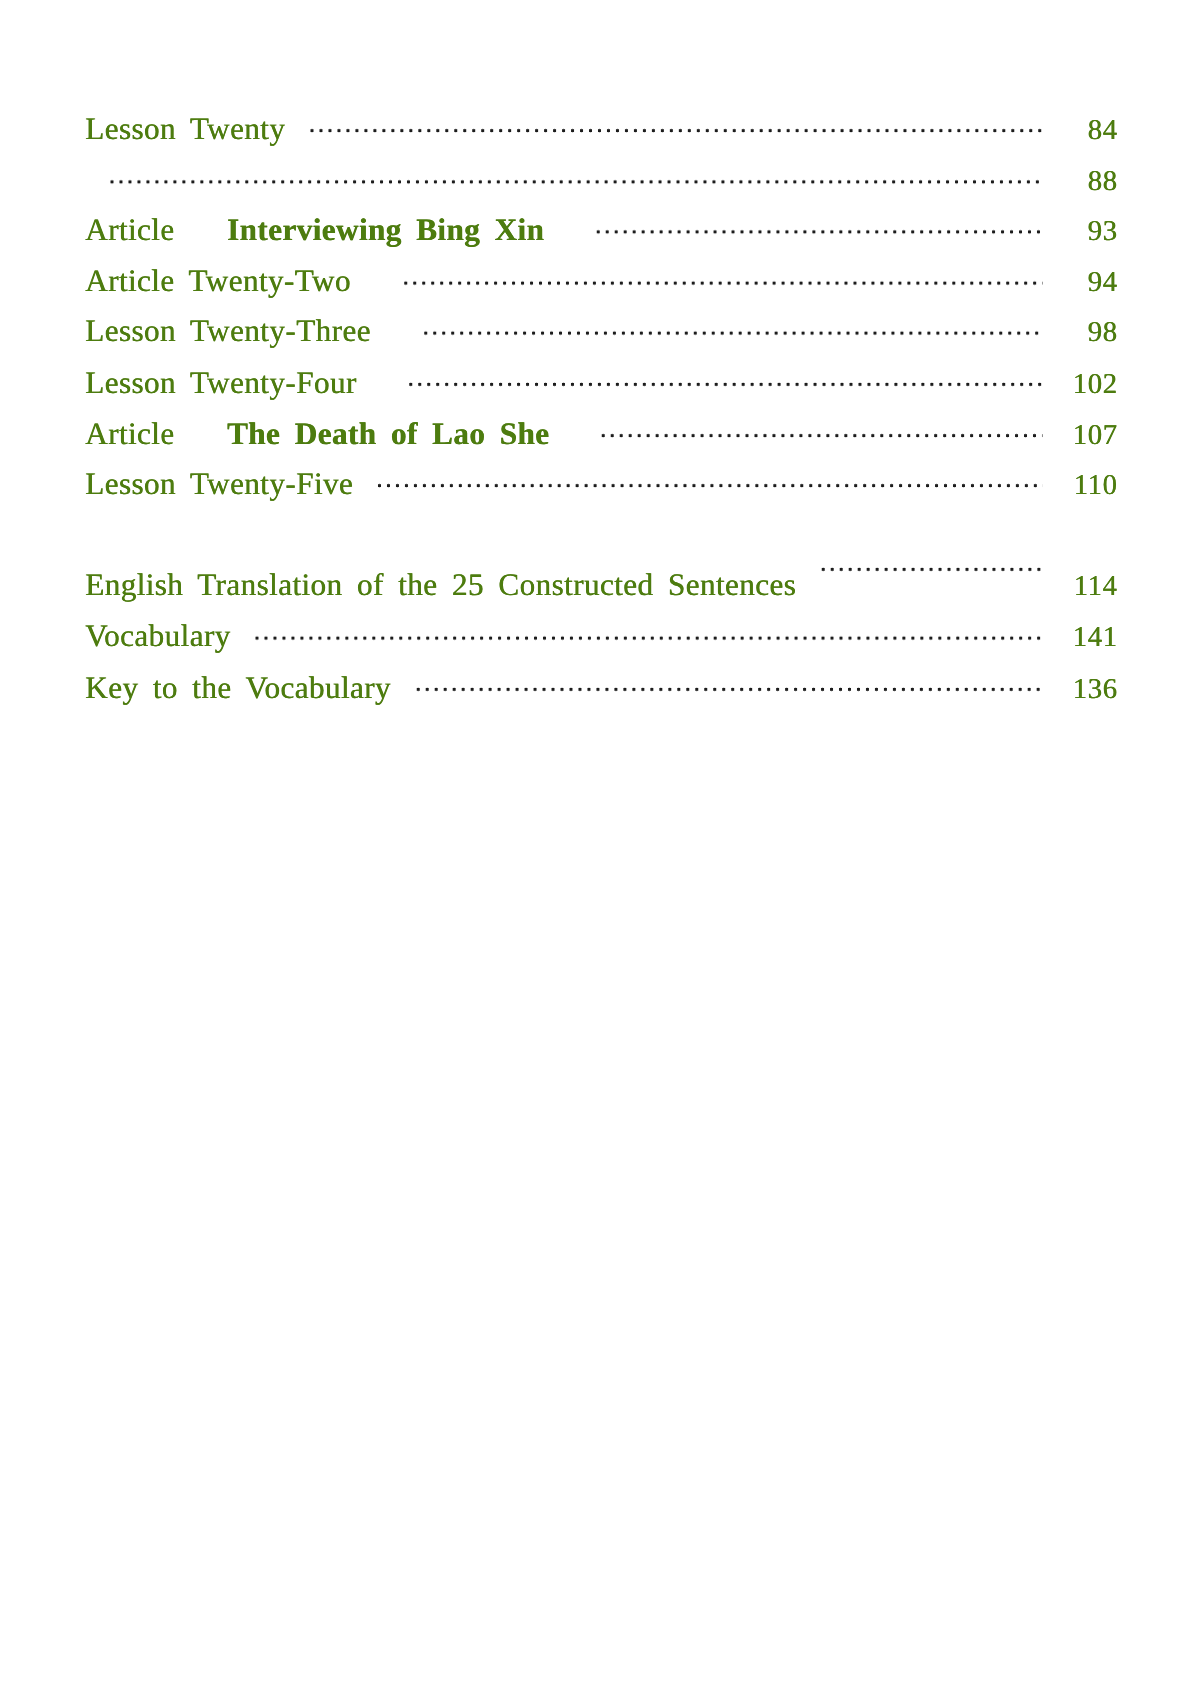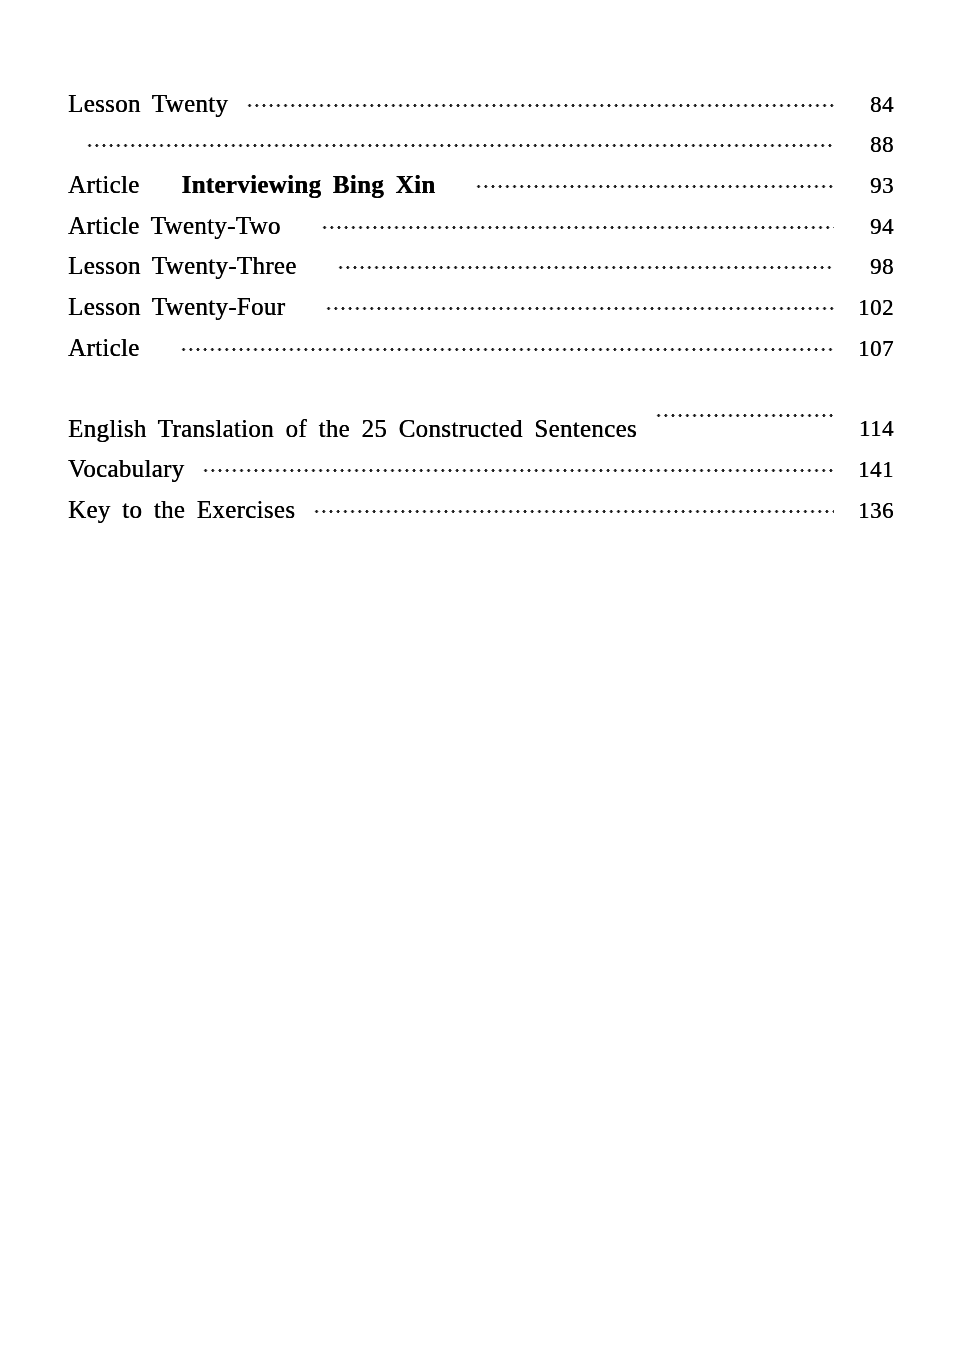--- a/index.html
+++ b/index.html
@@ -8,21 +8,21 @@
     background: #ffffff;
   }
 
   .sheet {
     position: relative;
     width: 960px;
     height: 1359px;
     background: #ffffff;
     overflow: hidden;
     font-family: "Liberation Serif", "DejaVu Serif", serif;
-    color: #000000;
+    color: #4d7c0f;
   }
 
   .toc {
     position: absolute;
     left: 68px;
     right: 66px;
     top: 84px;
   }
 
   .row {
@@ -108,37 +108,43 @@
     </div>
 
     <div class="row">
       <span class="label">Lesson Twenty-Four</span>
       <span class="leader g2"></span>
       <span class="pagenum">102</span>
     </div>
 
     <div class="row">
       <span class="label">Article</span>
+      <span class="label title">The Death of Lao She</span>
       <span class="leader g2"></span>
       <span class="pagenum">107</span>
     </div>
 
+    <div class="row">
+      <span class="label">Lesson Twenty-Five</span>
+      <span class="leader"></span>
+      <span class="pagenum">110</span>
+    </div>
 
     <div class="row sec2">
       <span class="label">English Translation of the 25 Constructed Sentences</span>
       <span class="leader"></span>
       <span class="pagenum">114</span>
     </div>
 
     <div class="row">
       <span class="label">Vocabulary</span>
       <span class="leader"></span>
       <span class="pagenum">141</span>
     </div>
 
     <div class="row">
-      <span class="label">Key to the Exercises</span>
+      <span class="label">Key to the Vocabulary</span>
       <span class="leader"></span>
       <span class="pagenum">136</span>
     </div>
 
   </div>
 </div>
 
 </body></html>

